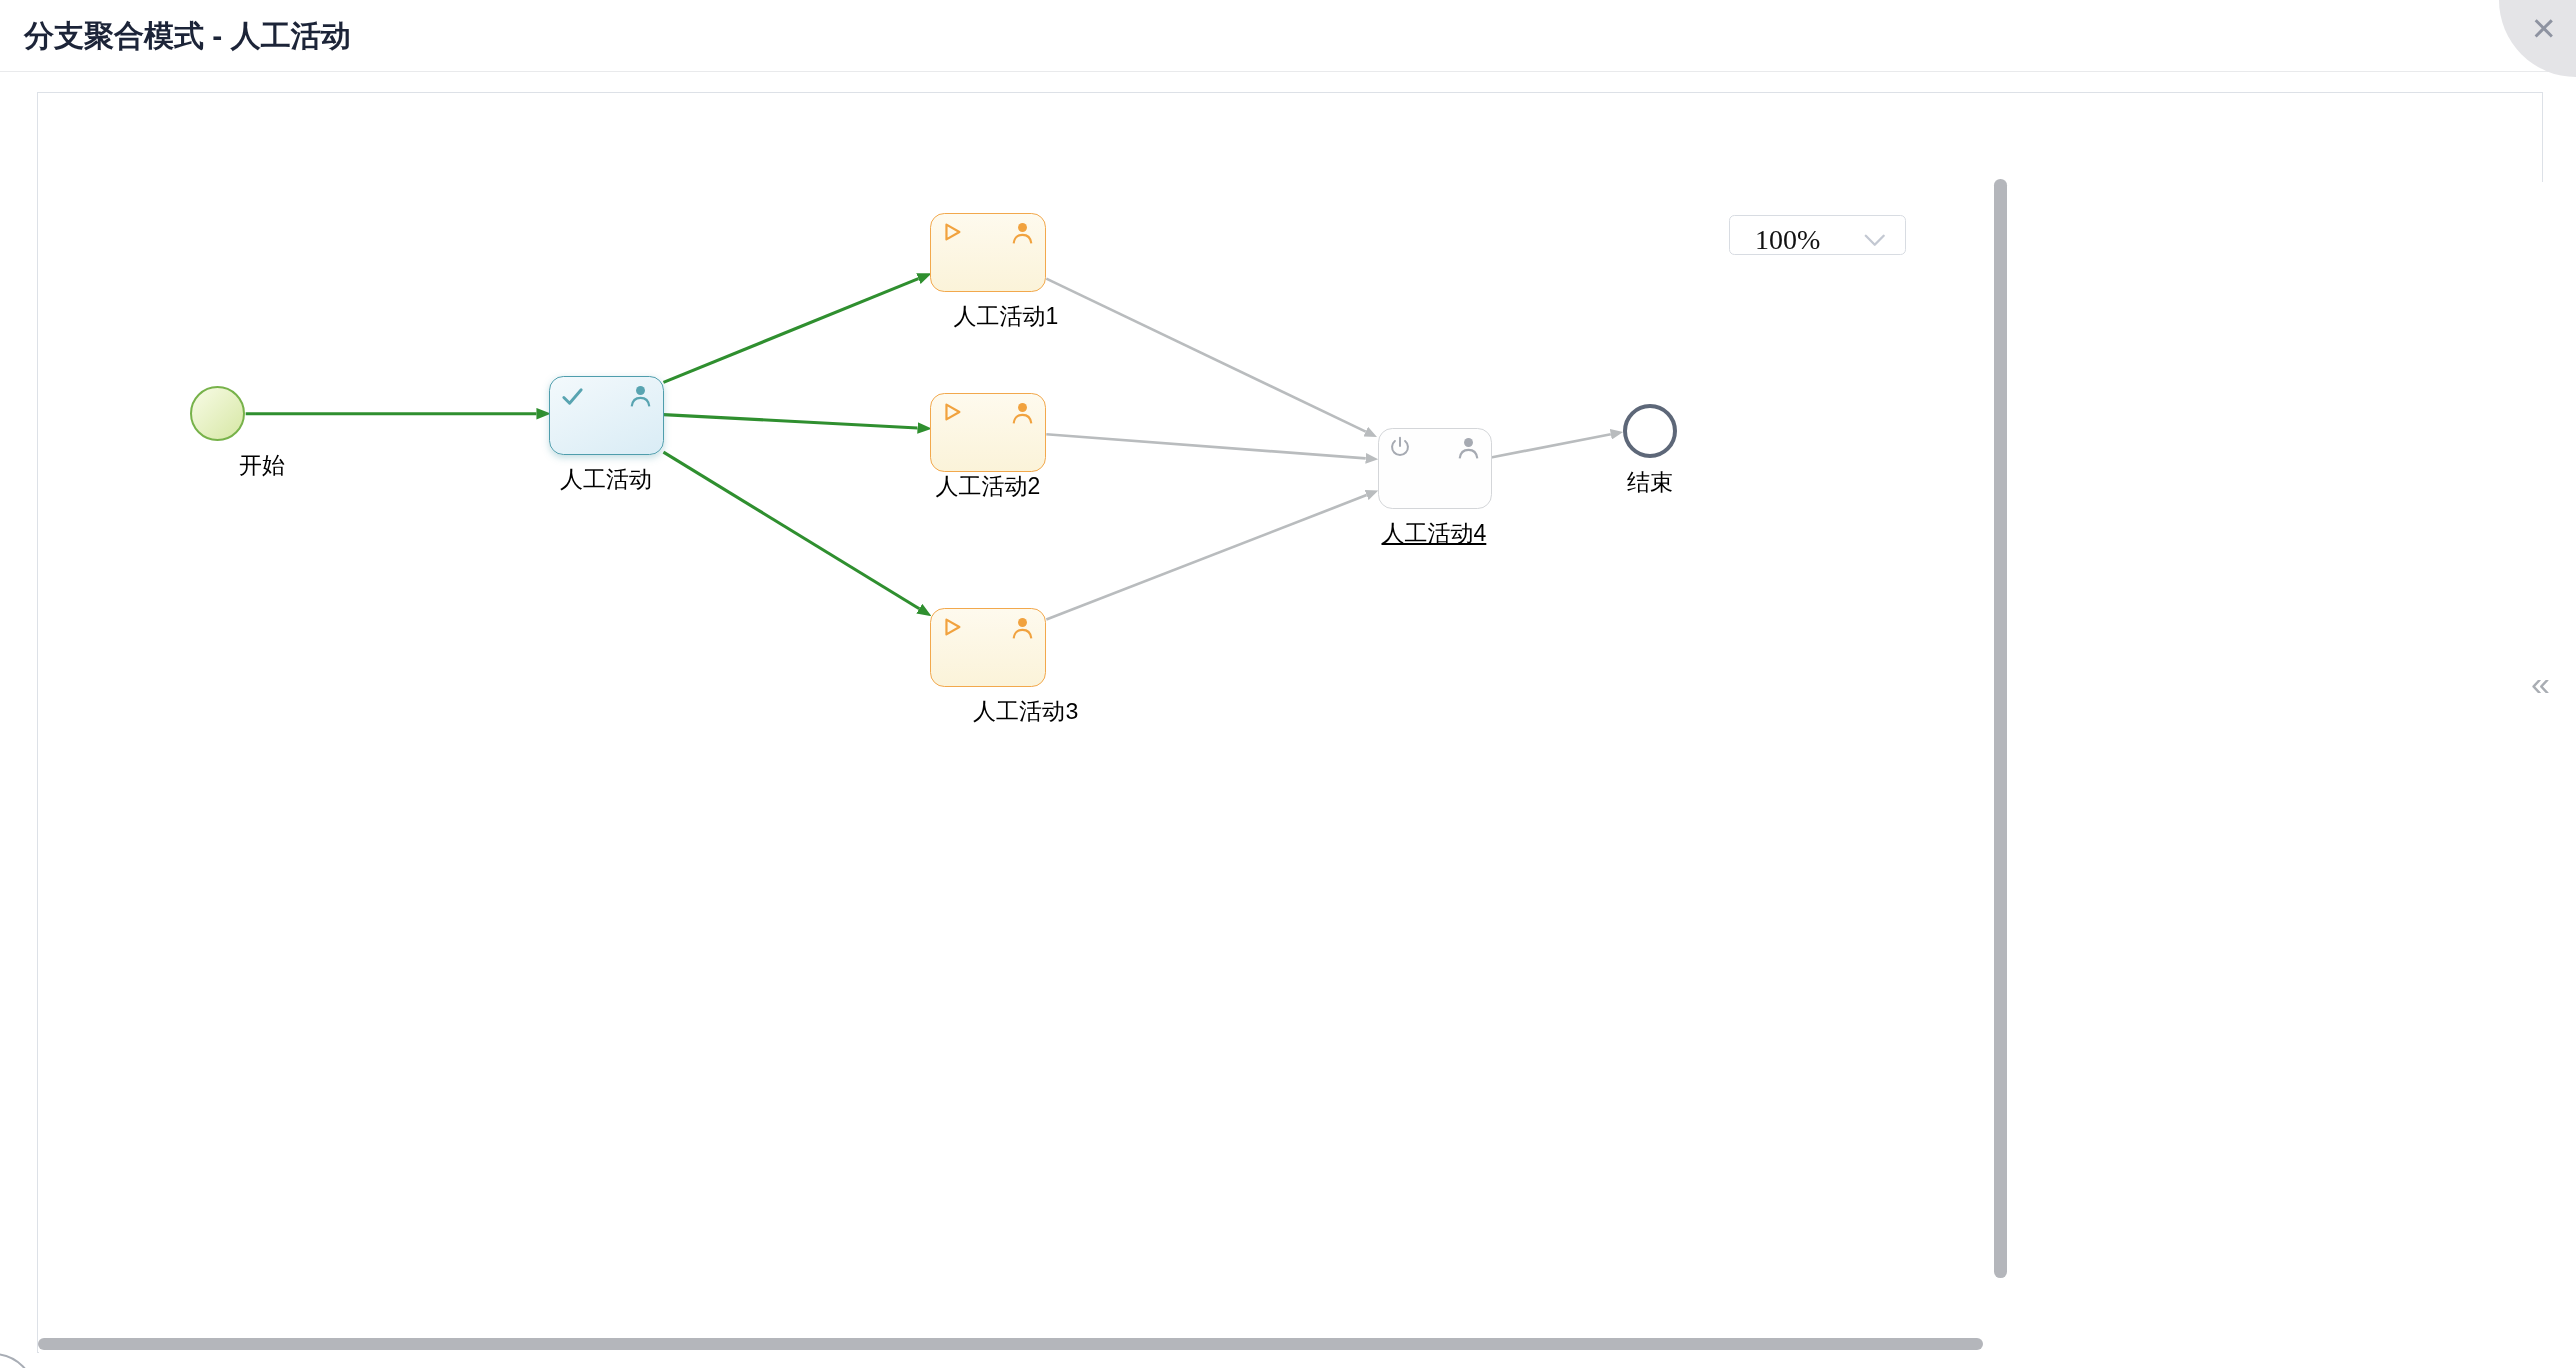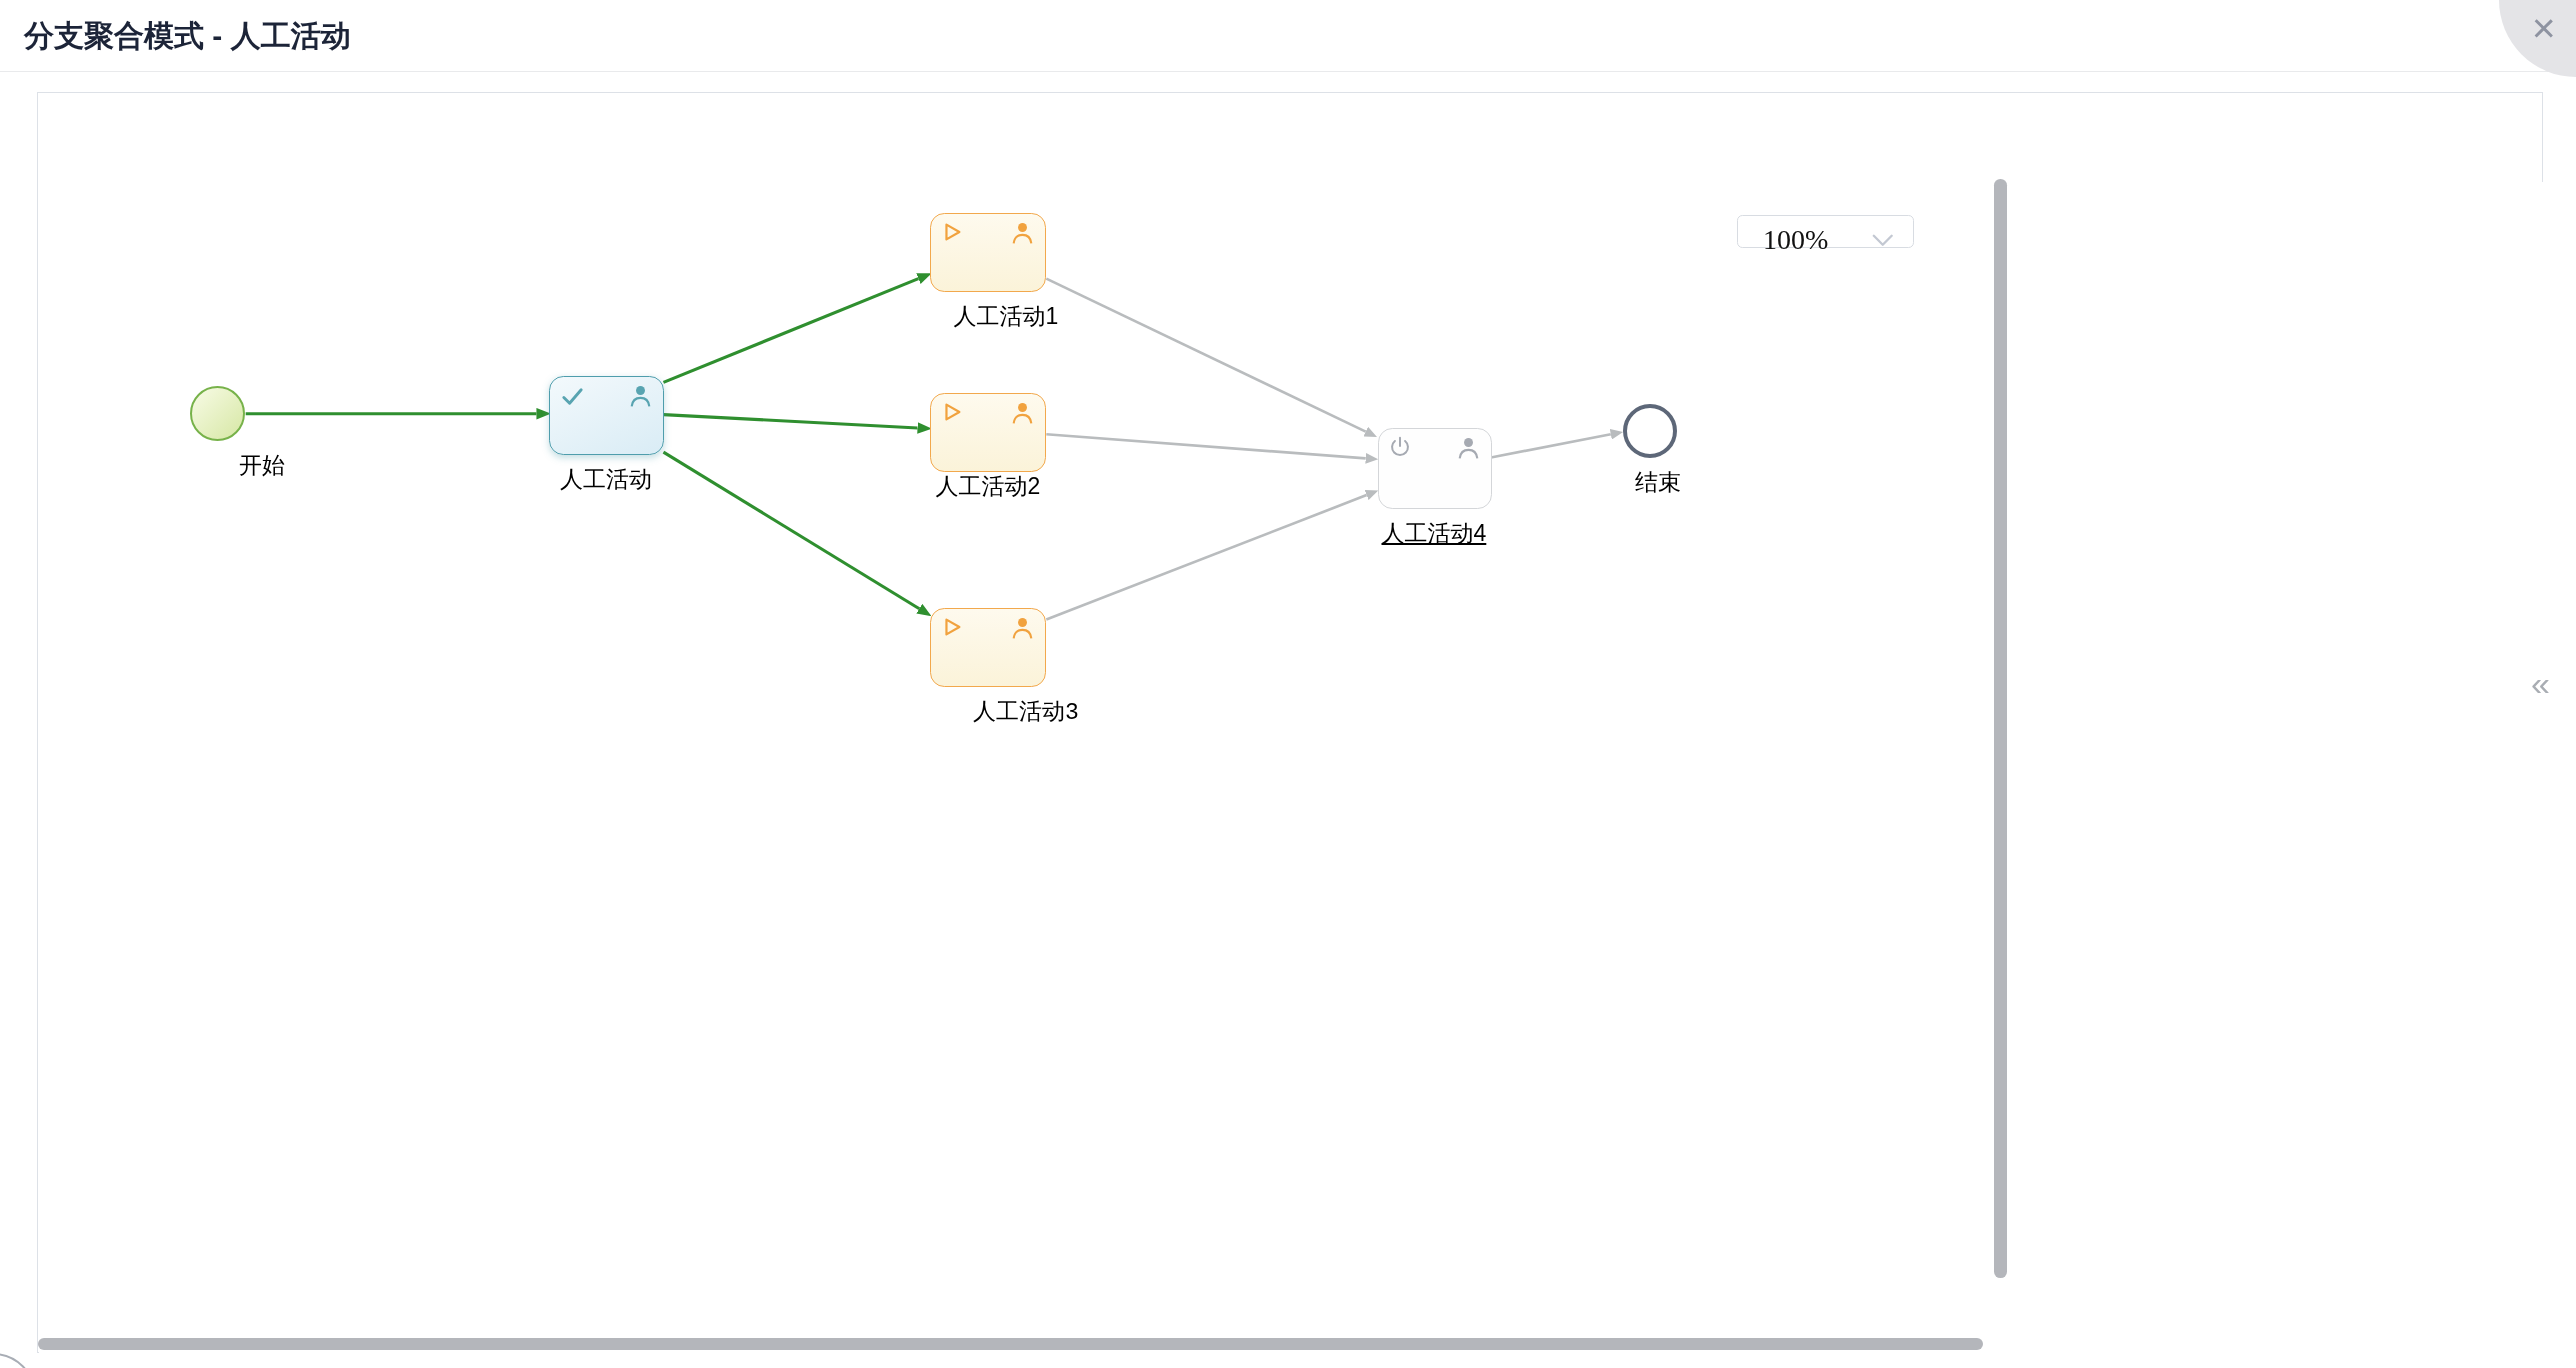--- a/index.html
+++ b/index.html
@@ -44,23 +44,23 @@
   .node.start { border:2.7px solid #77b24a; border-radius:50%;
         background:linear-gradient(135deg,#f8fbe6 0%,#d6e7a4 100%); }
   .node.end { border:4.5px solid #5d6778; border-radius:50%; background:#fff; }
   .node-icon { position:absolute; top:6.3px; line-height:0; }
   .node-icon.left { left:9px; }
   .node-icon.right { right:9px; }
   .node-label { position:absolute; transform:translateX(-50%); font-size:23px;
                 color:#000; white-space:nowrap; }
 
   
-  .zoom-select { position:absolute; left:1729px; top:215px; width:177px; height:33px;
+  .zoom-select { position:absolute; left:1729px; top:215px; width:177px; height:40px;
                  border:0.9px solid #d8dce2; border-radius:5.4px; background:#fff;
-                 cursor:pointer; z-index:4;margin-left:8px; }
+                 cursor:pointer; z-index:4; }
   .zoom-value { position:absolute; left:25px; top:0; line-height:47px; font-size:28px;
                 color:#111; font-family:"Liberation Serif","DejaVu Serif",serif; }
   .zoom-chevron { position:absolute; right:19.7px; top:18px; line-height:0; }
 
   
   .v-scrollbar { position:absolute; left:1994px; top:179px; width:12.5px; height:1099px;
                  background:#b4b6bb; border-radius:6.3px; z-index:3; cursor:pointer; }
   .h-scrollbar { position:absolute; left:38px; top:1338px; width:1945px; height:11.6px;
                  background:#b4b6bb; border-radius:6.3px; z-index:3; cursor:pointer; }
   .side-toggle { position:absolute; left:2520px; top:664px; width:41px; height:41px;
@@ -147,21 +147,21 @@
             <path d="M7.5,6.5 A8.6,8.6 0 1,0 18.5,6.5" fill="none" stroke="currentColor" stroke-width="2.2" stroke-linecap="round"></path>
             <line x1="13" y1="3" x2="13" y2="12" stroke="currentColor" stroke-width="2.2" stroke-linecap="round"></line>
           </svg></span>
         <span class="node-icon right"><svg width="27" height="27" viewBox="0 0 26 26">
             <circle cx="13" cy="7.2" r="4.3" fill="currentColor"></circle>
             <path d="M4.5,22.5 C5.2,16.5 9,14.3 13,14.3 C17,14.3 20.8,16.5 21.5,22.5" fill="none" stroke="currentColor" stroke-width="2" stroke-linejoin="round"></path>
           </svg></span>
       </div>
       <div class="node-label" style="left: 1395px; top: 336px; text-decoration: underline;">人工活动4</div>
       <div class="node end" style="left: 1584px; top: 222px; width: 54px; height: 54px;"></div>
-      <div class="node-label" style="left: 1611px; top: 285px; margin-left: 8px;">结束</div>
+      <div class="node-label" style="left: 1611px; top: 285px;">结束</div>
     </div>
 </div>
 
 <div class="zoom-select">
   <span class="zoom-value">100%</span>
   <span class="zoom-chevron">
     <svg width="21.5" height="13.4" viewBox="0 0 24 15">
       <polyline points="2,2 12,12 22,2" fill="none" stroke="#c3c8d2" stroke-width="2.6" stroke-linecap="round" stroke-linejoin="round"></polyline>
     </svg>
   </span>

